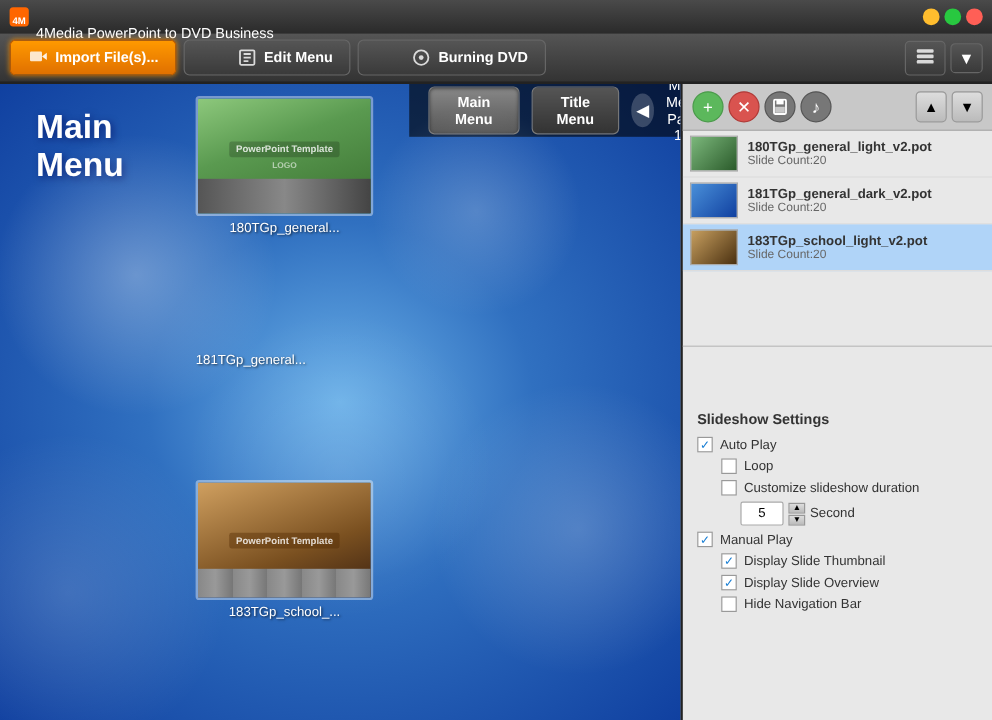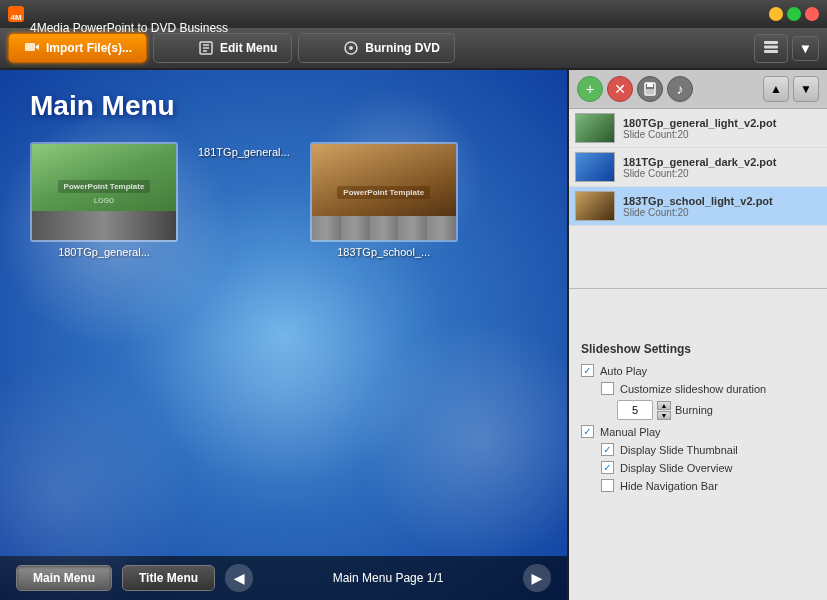--- a/index.html
+++ b/index.html
@@ -108,21 +108,21 @@
       height: calc(600px - 28px - 42px);
     }
 
     
     .preview-panel {
       flex: 1;
       background: radial-gradient(ellipse at center, #6ab0e8 0%, #3070c0 40%, #1040a0 100%);
       position: relative;
       overflow: hidden;
       display: flex;
-      flex-direction: column;
+      flex-direction: row;
     }
 
     
     .preview-panel::before {
       content: '';
       position: absolute;
       inset: 0;
       background:
         radial-gradient(circle at 20% 30%, rgba(255,255,255,0.3) 0%, transparent 20%),
         radial-gradient(circle at 70% 20%, rgba(255,255,255,0.2) 0%, transparent 15%),
@@ -558,33 +558,37 @@
     </div>
 
     <div class="settings-section">
       <div class="settings-title">Slideshow Settings</div>
 
       <div class="setting-row">
         <div class="cb checked"></div>
         <span class="setting-label">Auto Play</span>
       </div>
 
+      <div class="setting-row indent">
+        <div class="cb"></div>
+        <span class="setting-label">Loop</span>
+      </div>
 
       <div class="setting-row indent">
         <div class="cb"></div>
         <span class="setting-label">Customize slideshow duration</span>
       </div>
 
       <div class="duration-row">
         <input type="text" class="duration-input" value="5" style="">
         <div class="duration-spinner">
           <button class="spin-btn">▲</button>
           <button class="spin-btn">▼</button>
         </div>
-        <span class="duration-unit">Burning</span>
+        <span class="duration-unit">Second</span>
       </div>
 
       <div class="setting-row">
         <div class="cb checked"></div>
         <span class="setting-label">Manual Play</span>
       </div>
 
       <div class="setting-row indent">
         <div class="cb checked"></div>
         <span class="setting-label">Display Slide Thumbnail</span>

